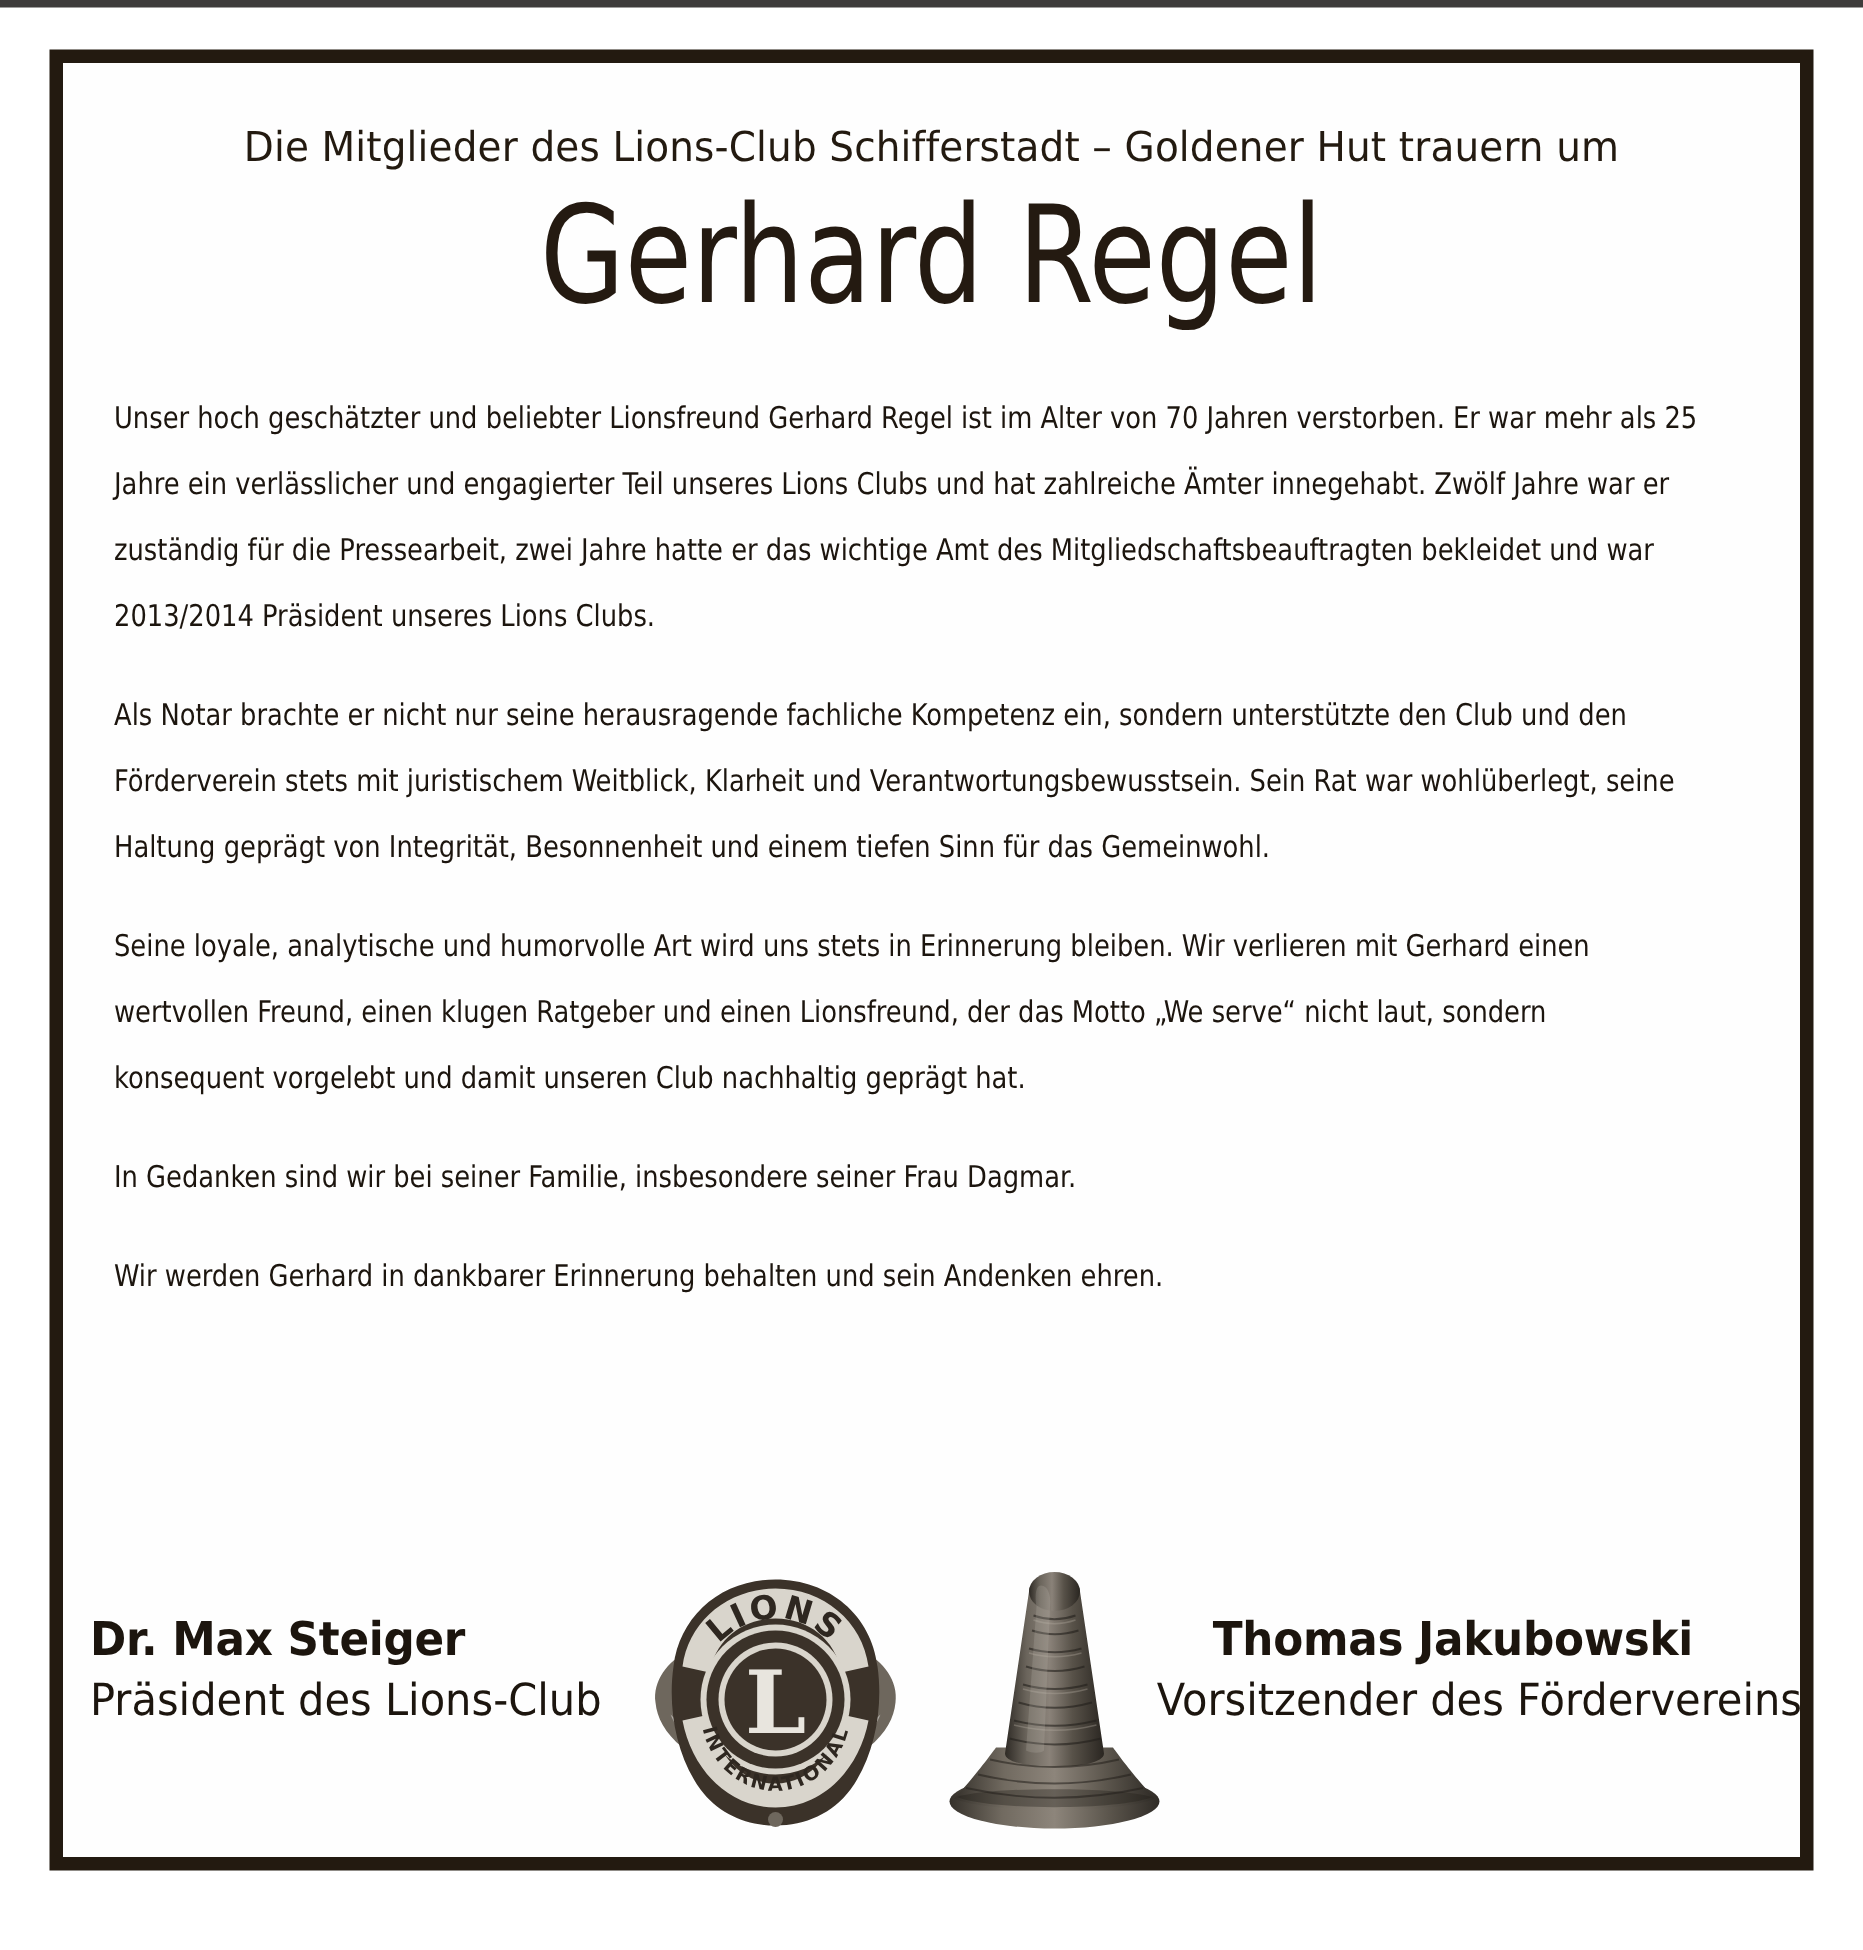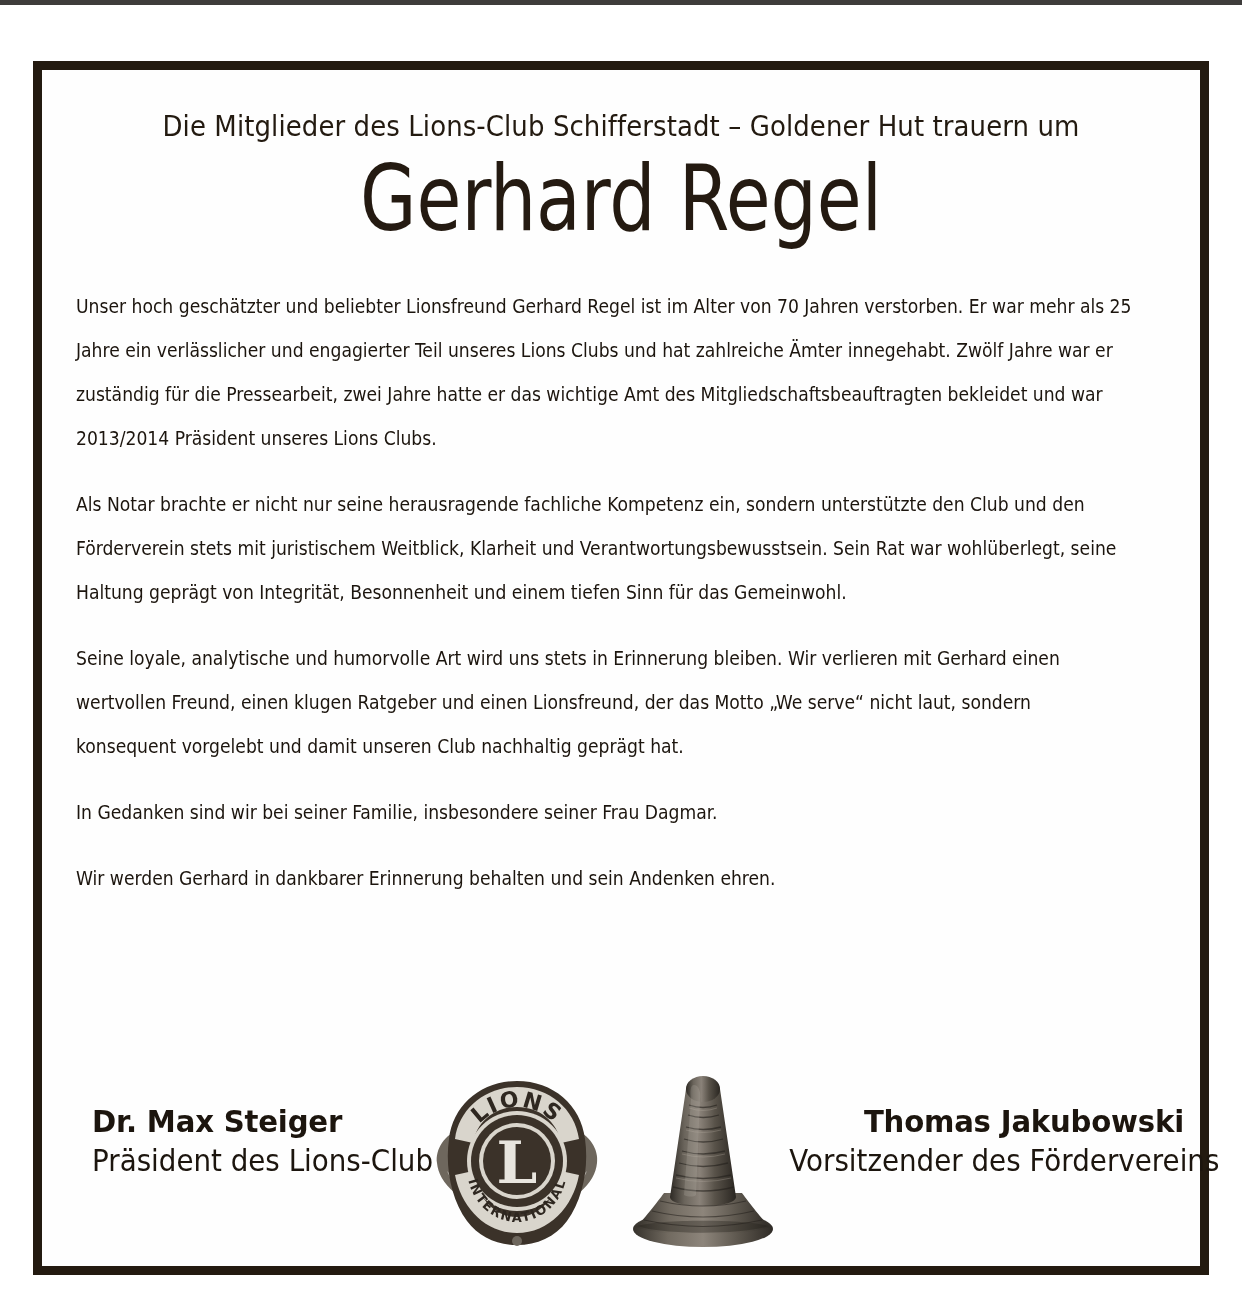--- a/index.html
+++ b/index.html
@@ -29,21 +29,20 @@
   
   .notice-frame {
     position: absolute;
     left: 33px;
     top: 33px;
     width: 1176px;
     height: 1214px;
     box-sizing: border-box;
     border: 9px solid #231a10;
     background: #fefefe;
-    margin-top: 28px;
   }
 
   .notice-inner {
     position: absolute;
     left: 0; top: 0;
     width: 100%;
     height: 100%;
     box-sizing: border-box;
     padding: 0;
   }
@@ -105,22 +104,22 @@
     top: 985px;
     width: 100%;
     height: 200px;
   }
 
   .signer {
     position: absolute;
     top: 46px;
     width: 360px;
   }
-  .signer-left  { left: 50px;  text-align: left; }
-  .signer-right { right: 16px; text-align: right; width: 420px; }
+  .signer-left  { left: 18px;  text-align: left; }
+  .signer-right { right: 34px; text-align: center; width: 420px; }
 
   .signer-name {
     font-family: "DejaVu Sans", sans-serif;
     font-weight: 700;
     font-size: 31px;
     letter-spacing: -0.2px;
     color: #1c150e;
     line-height: 40px;
     white-space: nowrap;
     transform: scaleX(0.94);

